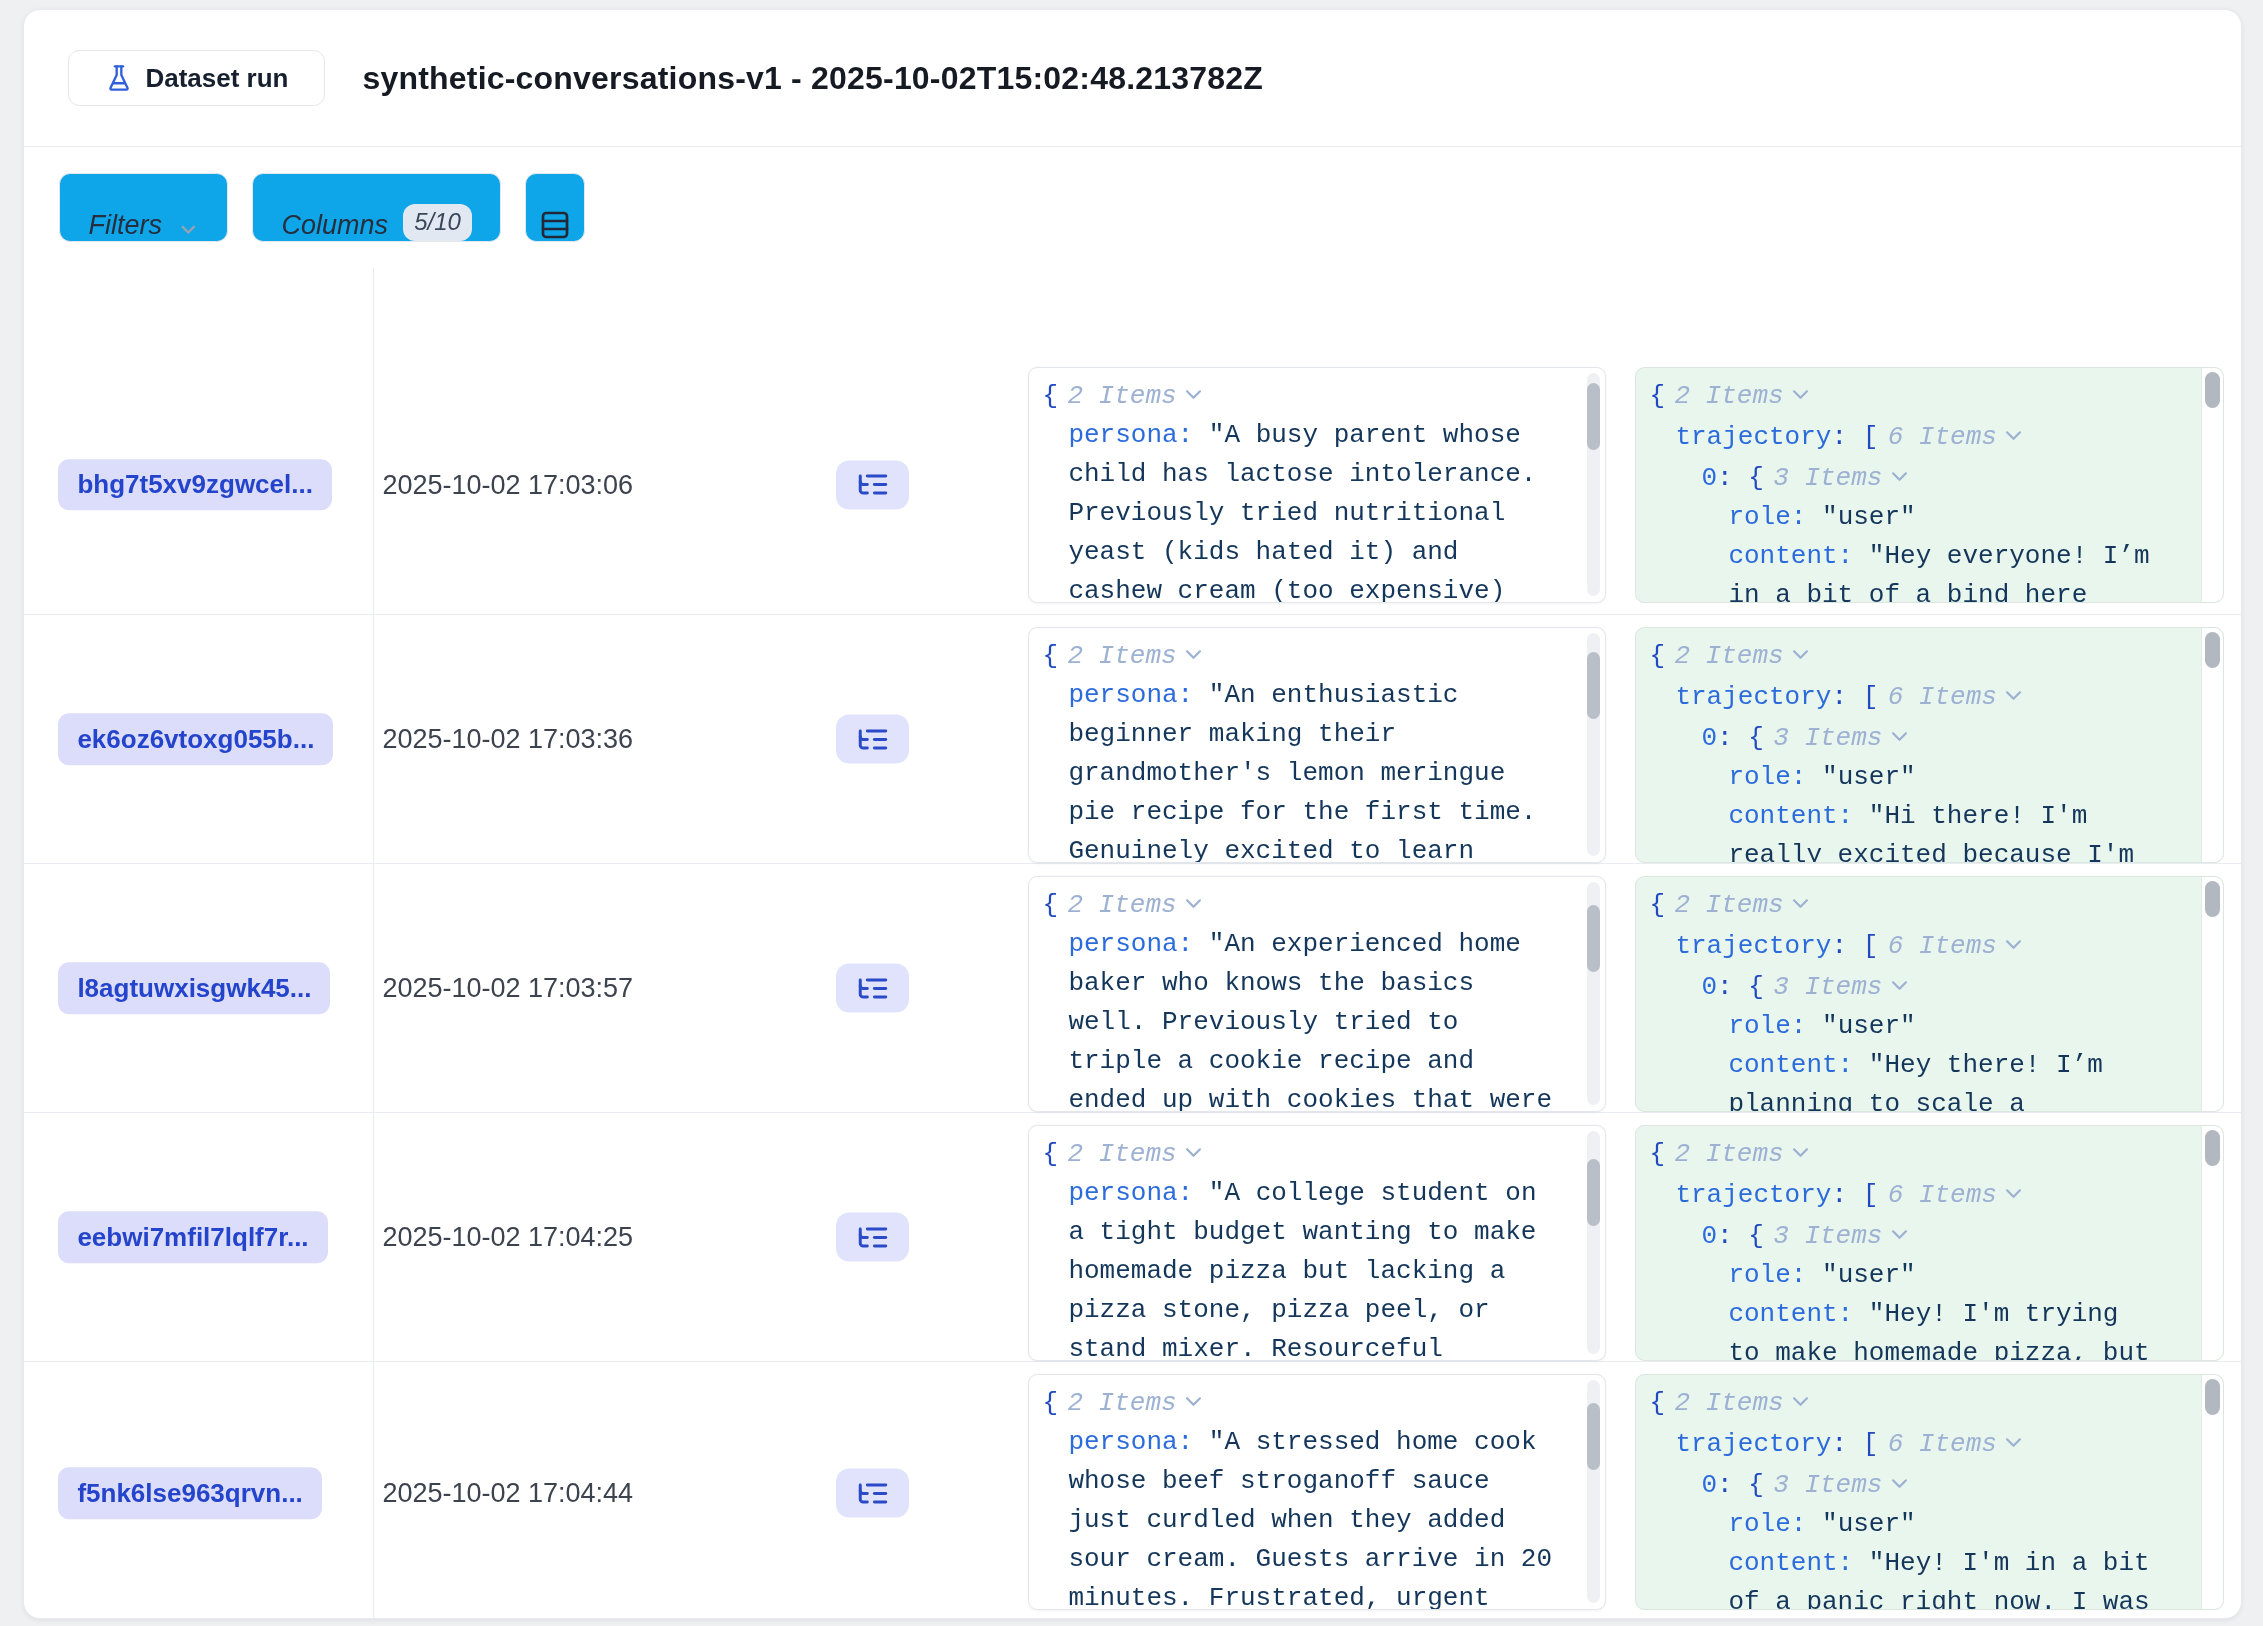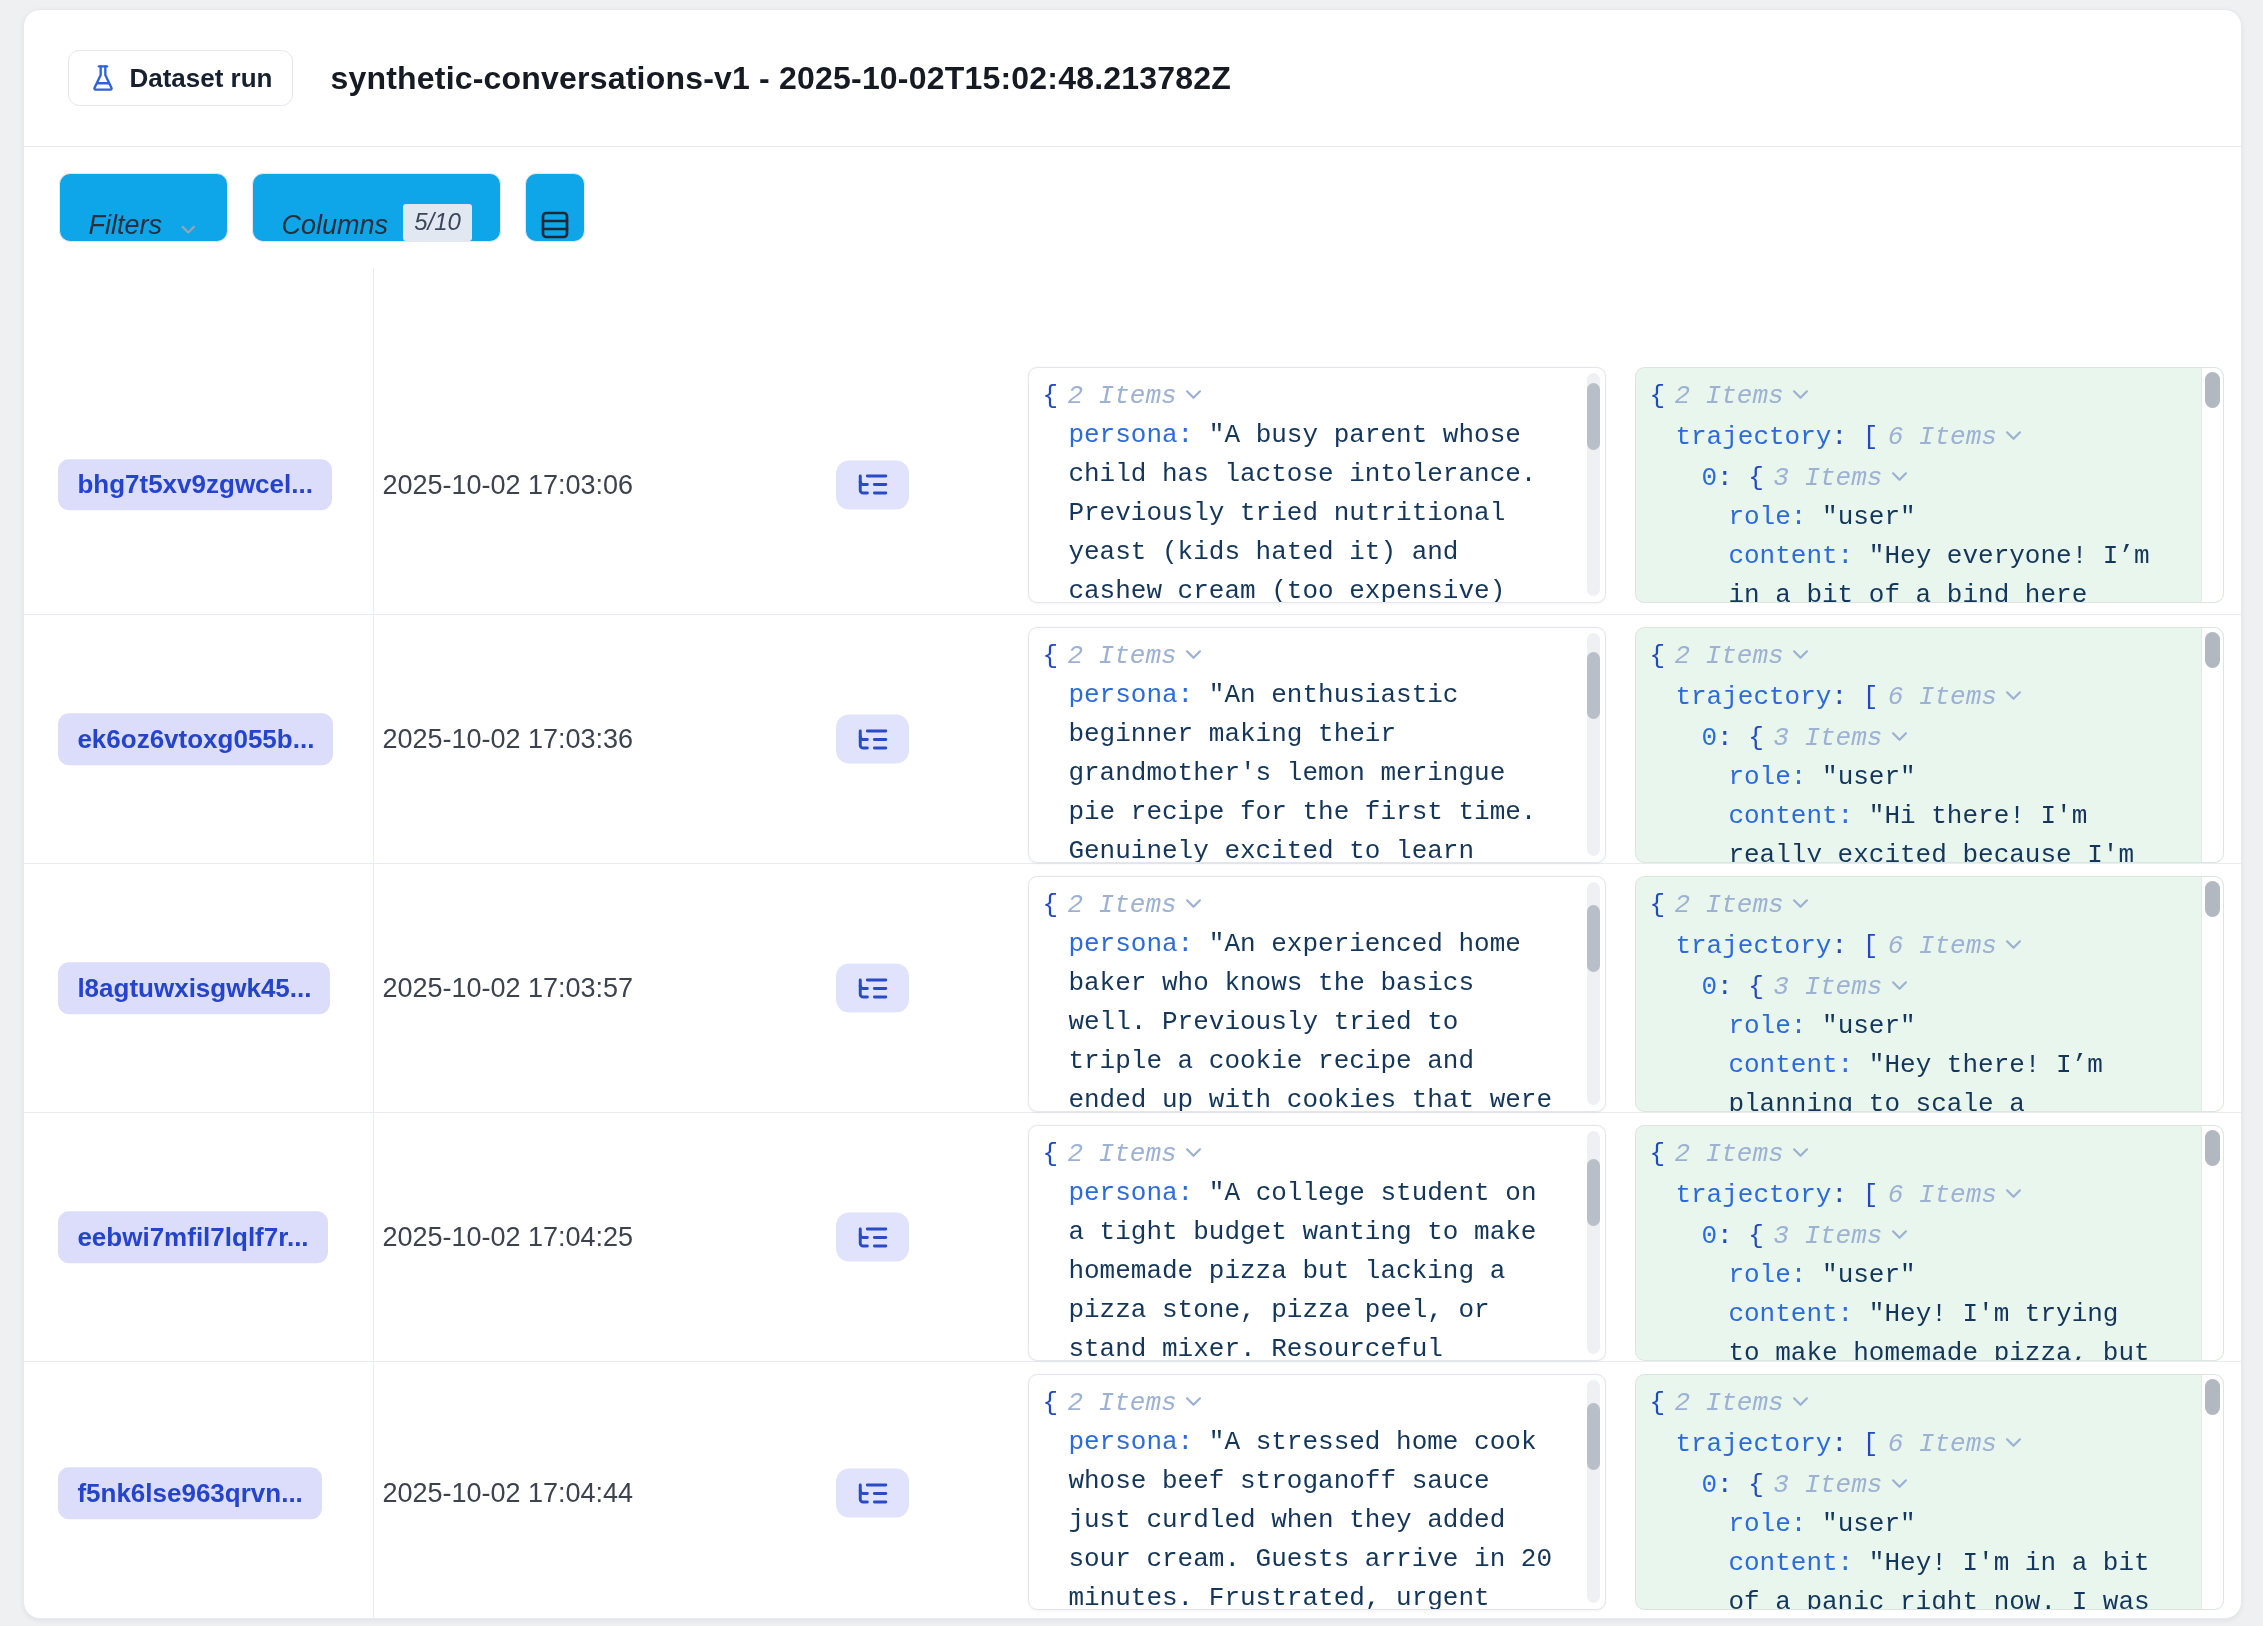--- a/index.html
+++ b/index.html
@@ -15,39 +15,39 @@
     box-shadow:0 1.9px 5.6px rgba(16,24,40,.06);
     overflow:hidden;
   }
   
   .card-header{
     position:absolute;top:0;left:0;right:0;height:136px;
     border-bottom:0.9px solid #e8eaef;
     display:flex;align-items:center;padding-left:44px;gap:26px;
   }
   .run-badge{
-    display:inline-flex;align-items:center;gap:12px;height:54px;padding:0 20px;
+    display:inline-flex;align-items:center;gap:12px;height:54px;padding:0 36px;
     border:1.9px solid #e3e6ec;border-radius:11.2px;background:#fff;
     font-size:26px;font-weight:600;color:#16202e;white-space:nowrap;
   }
   .page-title{font-size:32px;font-weight:700;color:#151a23;margin:11px;letter-spacing:0.2px;}
   
   .toolbar{
     position:absolute;top:136px;left:0;right:0;height:122px;
     display:flex;align-items:center;padding-left:35px;gap:24px;
   }
   .btn{
     display:inline-flex;align-items:flex-end;gap:15px;height:69px;padding:0 28px;
     background:#0ea5e9;border:1.9px solid #e4e7ec;border-radius:11.2px;
     font-size:27px;color:#262f3d;font-family:inherit;cursor:pointer;font-style:italic;
   }
   .btn.icon-only{width:60px;padding:0;justify-content:center;}
   .chip{
     background:var(--chip_bg,#e2e8f1);color:#3a4759;font-size:24px;
-    padding:4.7px 11.2px;border-radius:3px;font-weight:500;
+    padding:4.7px 11.2px;border-radius:12px;font-weight:500;
   }
   
   .thead{position:absolute;top:258px;left:0;right:0;height:87px;border-bottom:0.9px solid #e8ebef;background:#fff;}
   .th{position:absolute;top:50%;transform:translateY(-50%);font-size:26px;font-weight:600;color:#5c6a7c;white-space:nowrap;}
   .th1{left:36px}.th2{left:358px}.th3{left:813px}.th4{left:995px}.th5{left:1650px}
   .vdivider{position:absolute;top:258px;bottom:0;left:349px;width:0.9px;background:#e8ebef;z-index:5;}
   .tbody{position:absolute;top:345px;left:0;right:0;bottom:0;}
   .trow{position:relative;height:248px;border-bottom:0.9px solid #e9edf2;}
   .trow.first{height:259px}
   .trow.last{height:262px;border-bottom:none}

